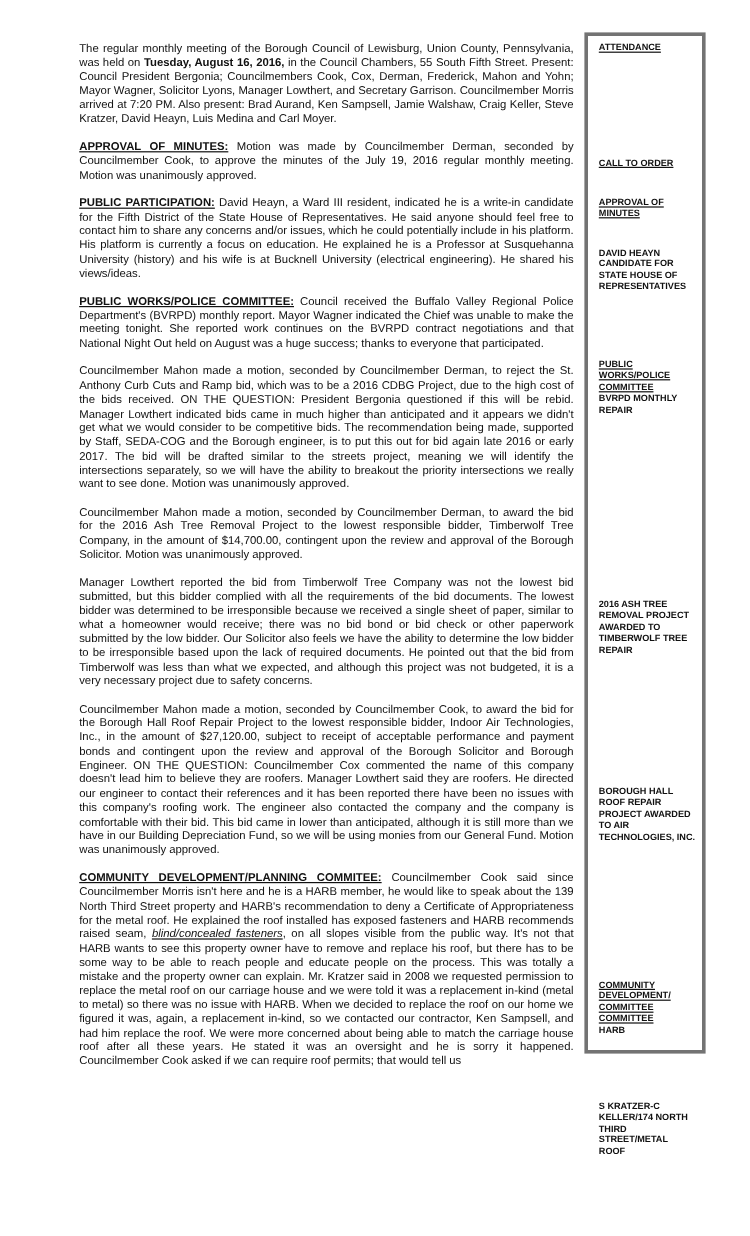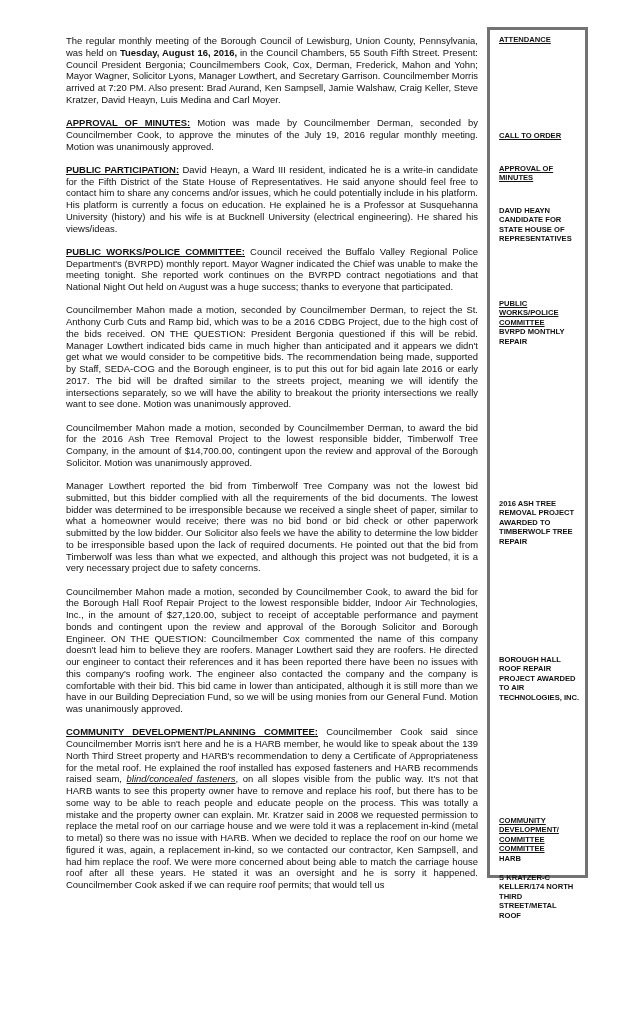--- a/index.html
+++ b/index.html
@@ -66,20 +66,20 @@
     <div>TO AIR</div>
     <div>TECHNOLOGIES, INC.</div>
   </div>
   <div class="side-item" style="top:786px">
     <div class="u">COMMUNITY</div>
     <div class="u">DEVELOPMENT/</div>
     <div class="u">COMMITTEE</div>
     <div class="u">COMMITTEE</div>
     <div>HARB</div>
   </div>
-  <div class="side-item" style="top:843px">
+  <div class="side-item" style="top:887px">
     <div>S KRATZER-C</div>
     <div>KELLER/174 NORTH</div>
     <div>THIRD</div>
     <div>STREET/METAL</div>
     <div>ROOF</div>
   </div>
 </div>
 
 </body></html>

